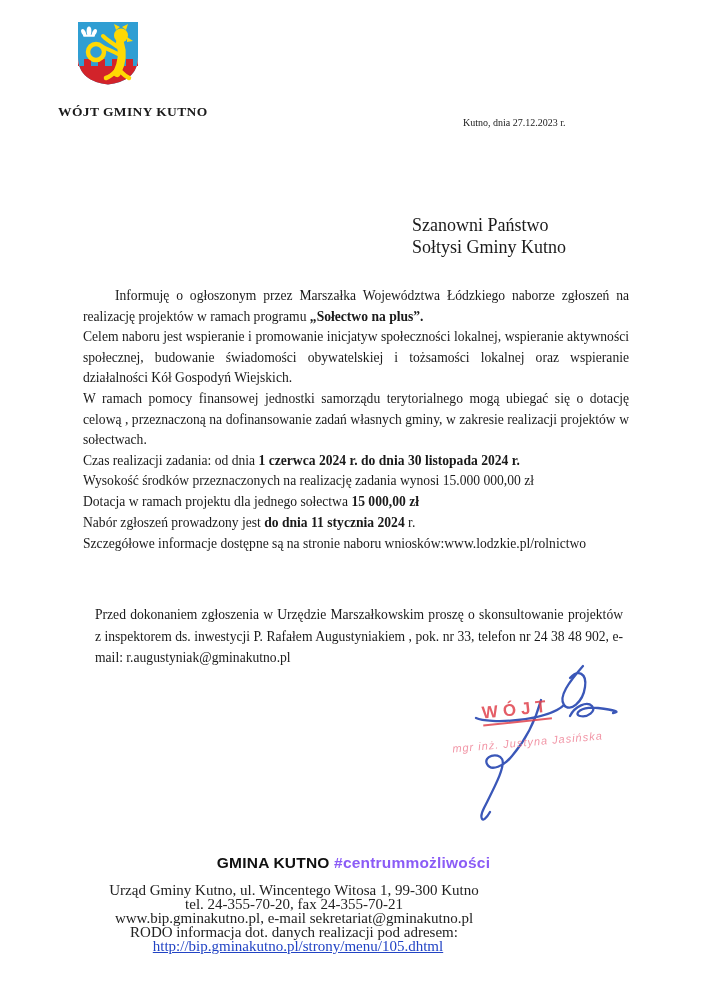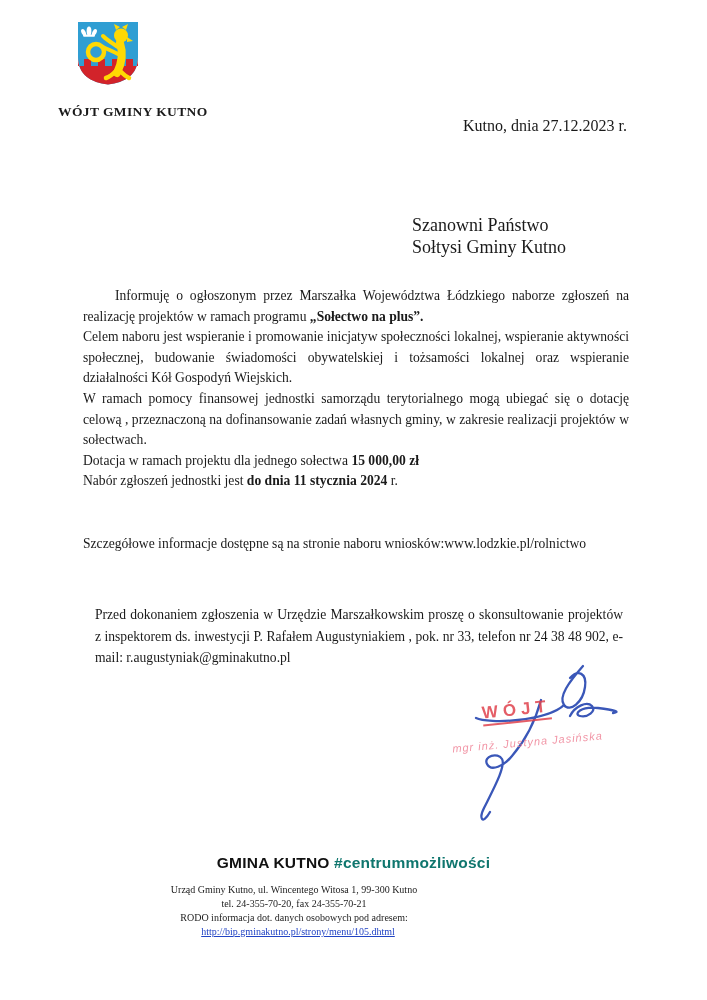--- a/index.html
+++ b/index.html
@@ -4,21 +4,21 @@
 <style>
   html,body{margin:0;padding:0;background:#888;}
   #page{
     position:relative;width:707px;height:1000px;margin:0 auto;
     background:#ffffff;overflow:hidden;
     font-family:"Liberation Serif", serif;color:#1a1a1a;padding-left:8px;
   }
   
   .herb{position:absolute;left:75px;top:21px;width:66px;height:64px;}
   .sender-title{position:absolute;left:58px;top:104px;font-weight:bold;font-size:13.5px;letter-spacing:.4px;}
-  .date-line{position:absolute;left:463px;top:117px;font-size:16px;}
+  .date-line{position:absolute;left:463px;top:117px;font-size:10px;}
   
   .recipient{position:absolute;left:412px;top:214px;font-size:18px;line-height:22px;}
   
   .body-block{position:absolute;left:83px;top:286px;width:546px;font-size:13.6px;line-height:20.6px;text-align:justify;}
   .body-block p{margin:0;}
   .body-block p.indent{text-indent:32px;}
   .info-line{position:absolute;left:83px;top:536px;font-size:13.6px;text-align:center;}
   
   .notice{position:absolute;left:83px;top:592px;width:552px;font-size:13.6px;line-height:21.6px;}
   .notice .hd{font-weight:bold;text-decoration:underline;}
@@ -37,21 +37,21 @@
   }
   .ink{position:absolute;left:0;top:0;}
   
   .footer-brand{
     position:absolute;left:0;top:854px;width:707px;text-align:center;
     font-family:"Liberation Sans",sans-serif;font-weight:bold;font-size:15.5px;
     letter-spacing:.2px;color:#111;
   }
   .footer-addr{
     position:absolute;left:0;top:883px;width:588px;text-align:center;
-    font-size:10px;line-height:14px;color:#222;
+    font-size:15px;line-height:14px;color:#222;
   }
   .footer-addr a{cursor:pointer;margin-left:8px;}
 </style>
 </head>
 <body>
 
 <div id="page">
 
   <svg class="herb" viewBox="0 0 66 64" aria-hidden="true">
 
@@ -88,22 +88,24 @@
 
   <div class="recipient">
     <div>Szanowni Państwo</div>
     <div>Sołtysi Gminy Kutno</div>
   </div>
 
   <div class="body-block">
     <p class="indent"><span>Informuję  o ogłoszonym przez Marszałka Województwa Łódzkiego naborze zgłoszeń na realizację projektów w ramach programu </span><b>„Sołectwo na plus”.</b></p>
     <p><span>Celem naboru jest wspieranie i promowanie inicjatyw społeczności lokalnej, wspieranie aktywności społecznej, budowanie świadomości obywatelskiej i tożsamości lokalnej oraz wspieranie działalności Kół Gospodyń Wiejskich.</span></p>
     <p><span>W ramach pomocy finansowej jednostki samorządu terytorialnego mogą ubiegać się o dotację celową , przeznaczoną na dofinansowanie zadań własnych gminy, w zakresie realizacji projektów w sołectwach.</span></p>
+    <p><span>Czas realizacji zadania: od dnia </span><b>1 czerwca 2024 r. do dnia 30 listopada 2024 r.</b></p>
+    <p><span>Wysokość środków przeznaczonych na realizację zadania wynosi 15.000 000,00 zł</span></p>
     <p><span>Dotacja w ramach projektu dla jednego sołectwa </span><b>15 000,00 zł</b></p>
-    <p><span>Nabór zgłoszeń jednostki jest </span><b>do dnia 11 stycznia 2024</b><span> r.</span></p>
+    <p><span>Nabór zgłoszeń prowadzony jest </span><b>do dnia 11 stycznia 2024</b><span> r.</span></p>
   </div>
 
   <div class="info-line">Szczegółowe informacje dostępne są na stronie naboru wniosków:www.lodzkie.pl/rolnictwo</div>
 
   <div class="notice">
     <p>Przed dokonaniem zgłoszenia w Urzędzie Marszałkowskim proszę o skonsultowanie projektów z inspektorem ds. inwestycji P. Rafałem Augustyniakiem , pok. nr 33, telefon nr 24 38 48 902, e-mail: r.augustyniak@gminakutno.pl</p>
   </div>
 
   <div class="sig-area">
     <svg class="ink" width="280" height="175" viewBox="0 0 280 175" aria-hidden="true">
@@ -113,22 +115,23 @@
         <path d="M150,56 C155,46 167,41 172,46 C177,51 167,58 160,56 C153,54 161,46 178,48 C195,50 201,52 193,53"></path>
         <path d="M121,40 C115,62 104,82 92,96 C84,106 71,112 67,104 C63,96 78,92 82,99 C86,106 74,128 64,148 C59,158 62,166 70,152"></path>
       </g>
     </svg>
     <div class="stamp-title" style="color:#e0424d;border-color:#e0424d;">WÓJT</div>
     <div class="stamp-name" style="color:#ee7b90;">mgr inż. Justyna Jasińska</div>
   </div>
 
   <div class="footer-brand">
     <span>GMINA KUTNO</span>
-    <span style="color:#0f766e;font-weight:600;margin-top:8px;">#centrummożliwości</span>
+    <span style="color:#8b5cf6;font-weight:600;margin-top:8px;">#centrummożliwości</span>
   </div>
   <div class="footer-addr">
     <div>Urząd Gminy Kutno, ul. Wincentego Witosa 1, 99-300 Kutno</div>
     <div>tel. 24-355-70-20, fax 24-355-70-21</div>
-    <div>RODO informacja dot. danych osobowych pod adresem:</div>
+    <div>www.bip.gminakutno.pl,  e-mail sekretariat@gminakutno.pl</div>
+    <div>RODO informacja dot. danych realizacji pod adresem:</div>
     <div><a style="color:#2143c4;text-decoration:underline;">http://bip.gminakutno.pl/strony/menu/105.dhtml</a></div>
   </div>
 
 </div>
 
 </body></html>

